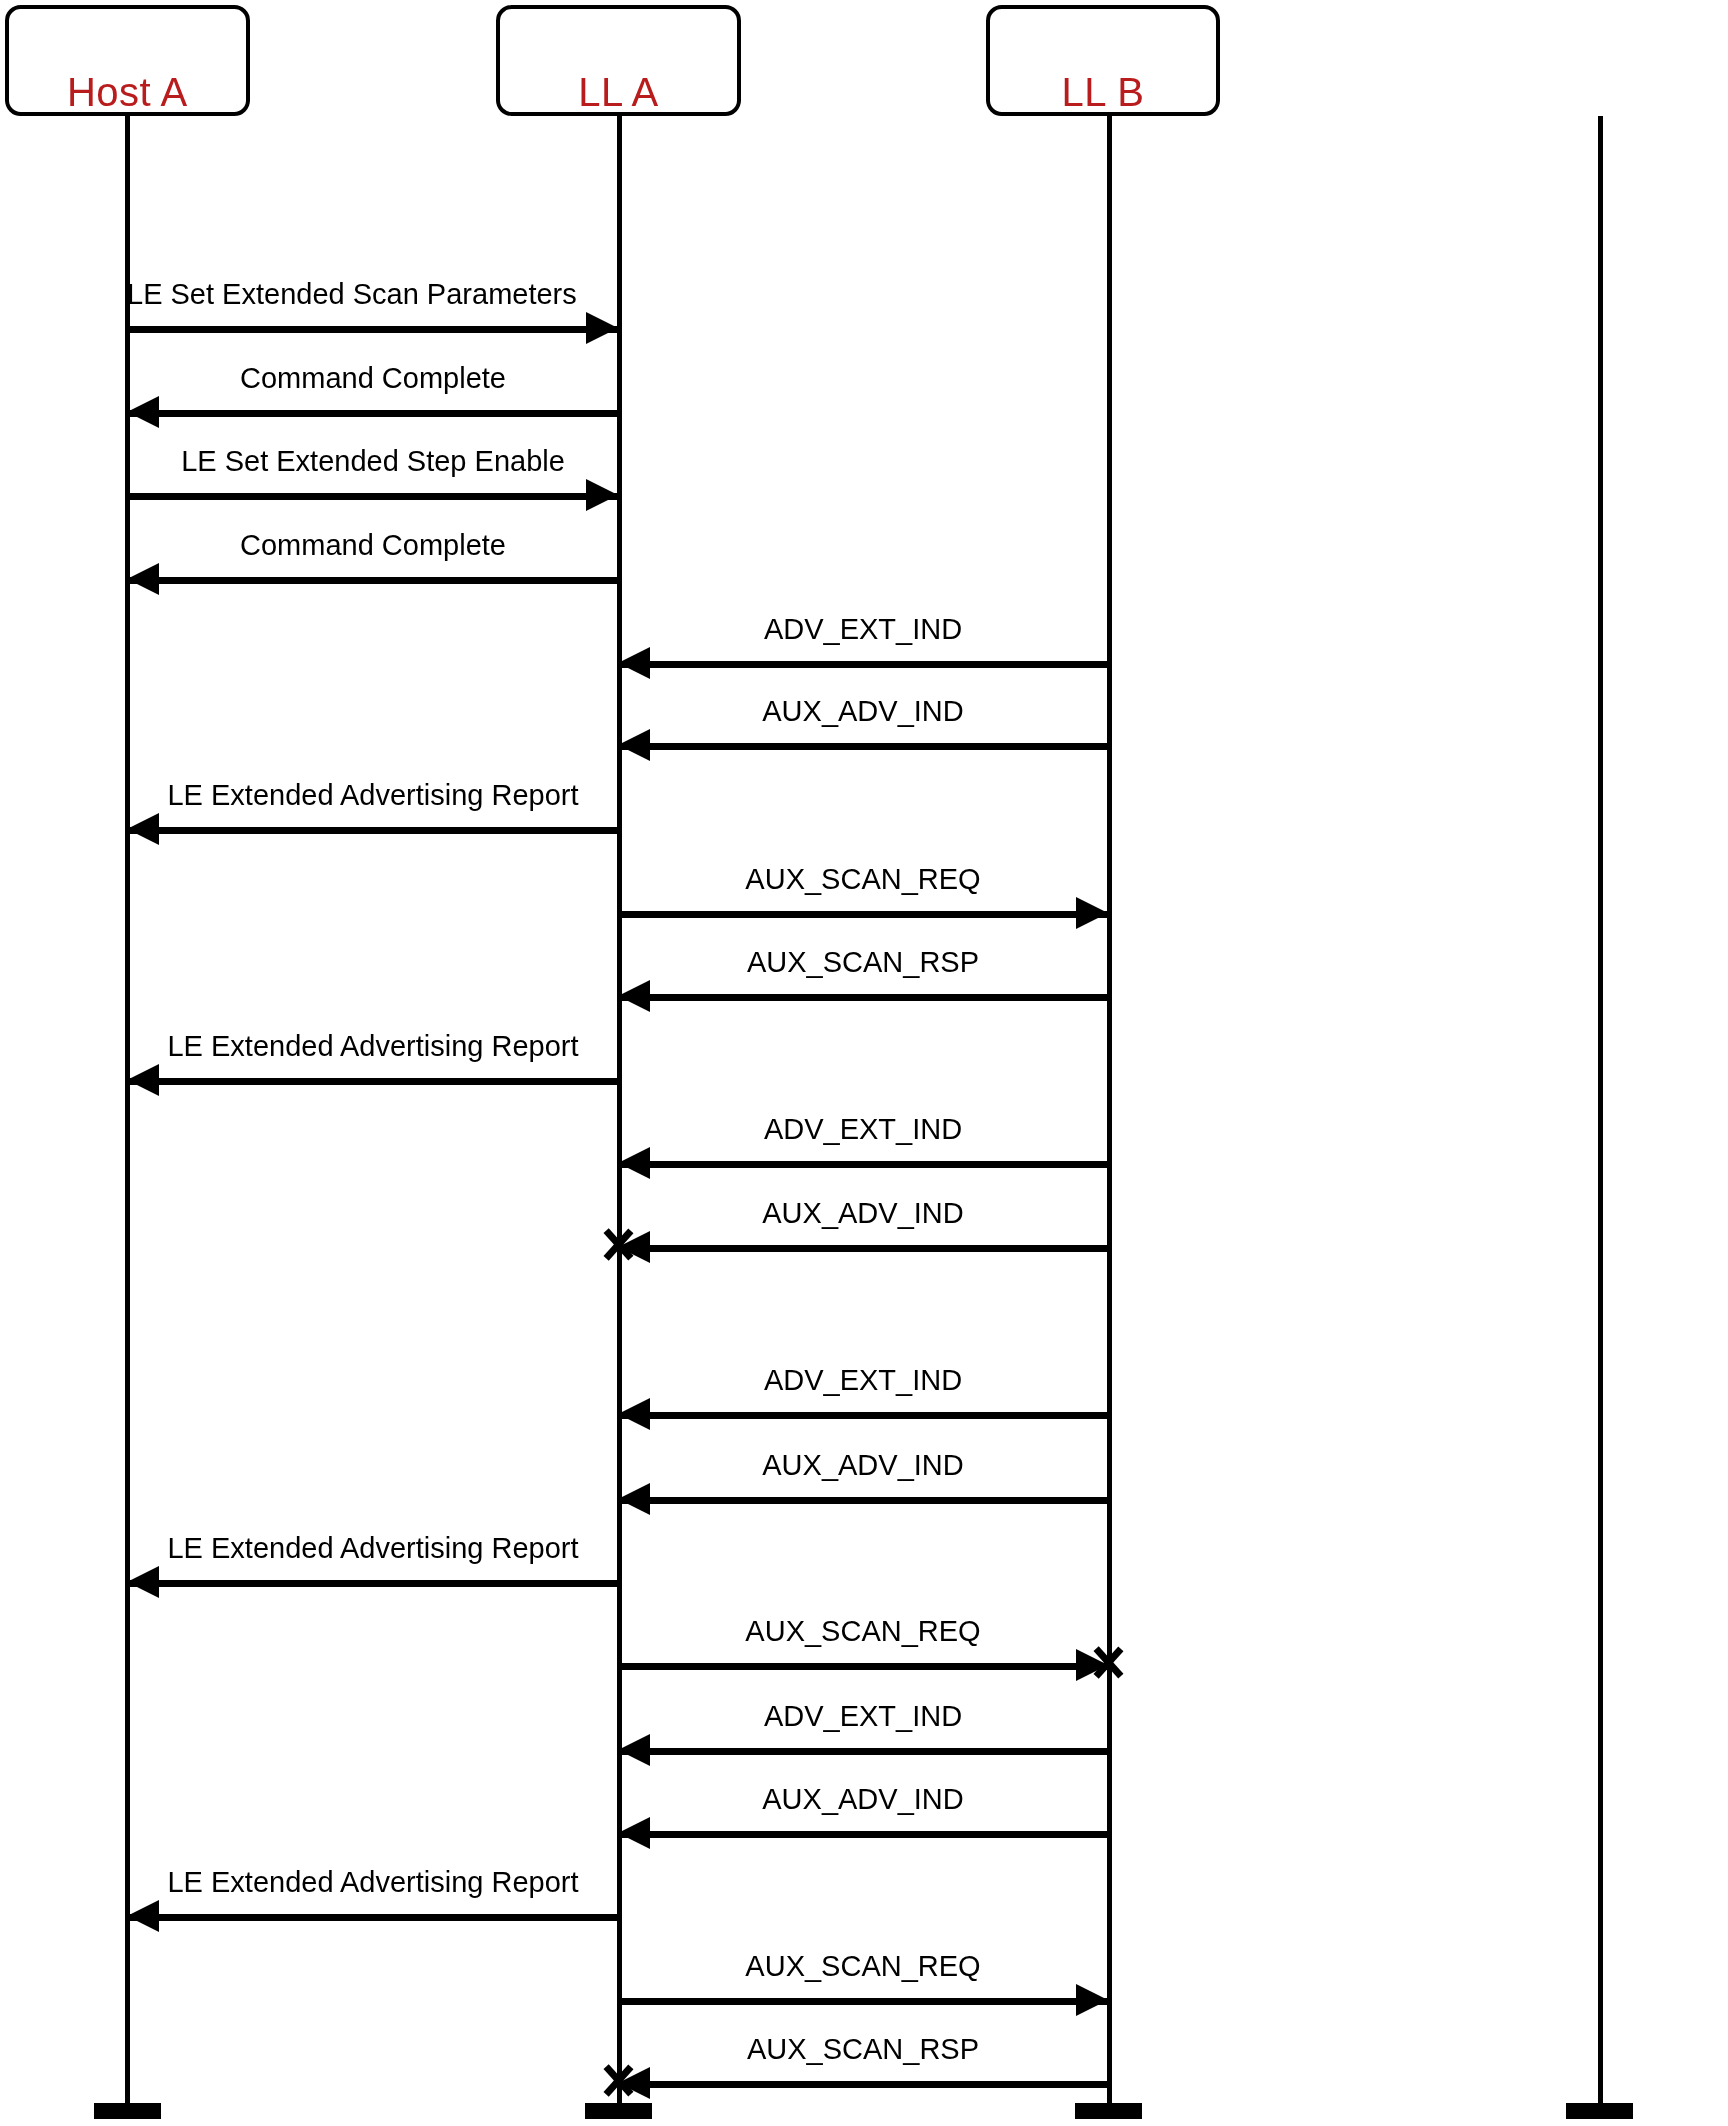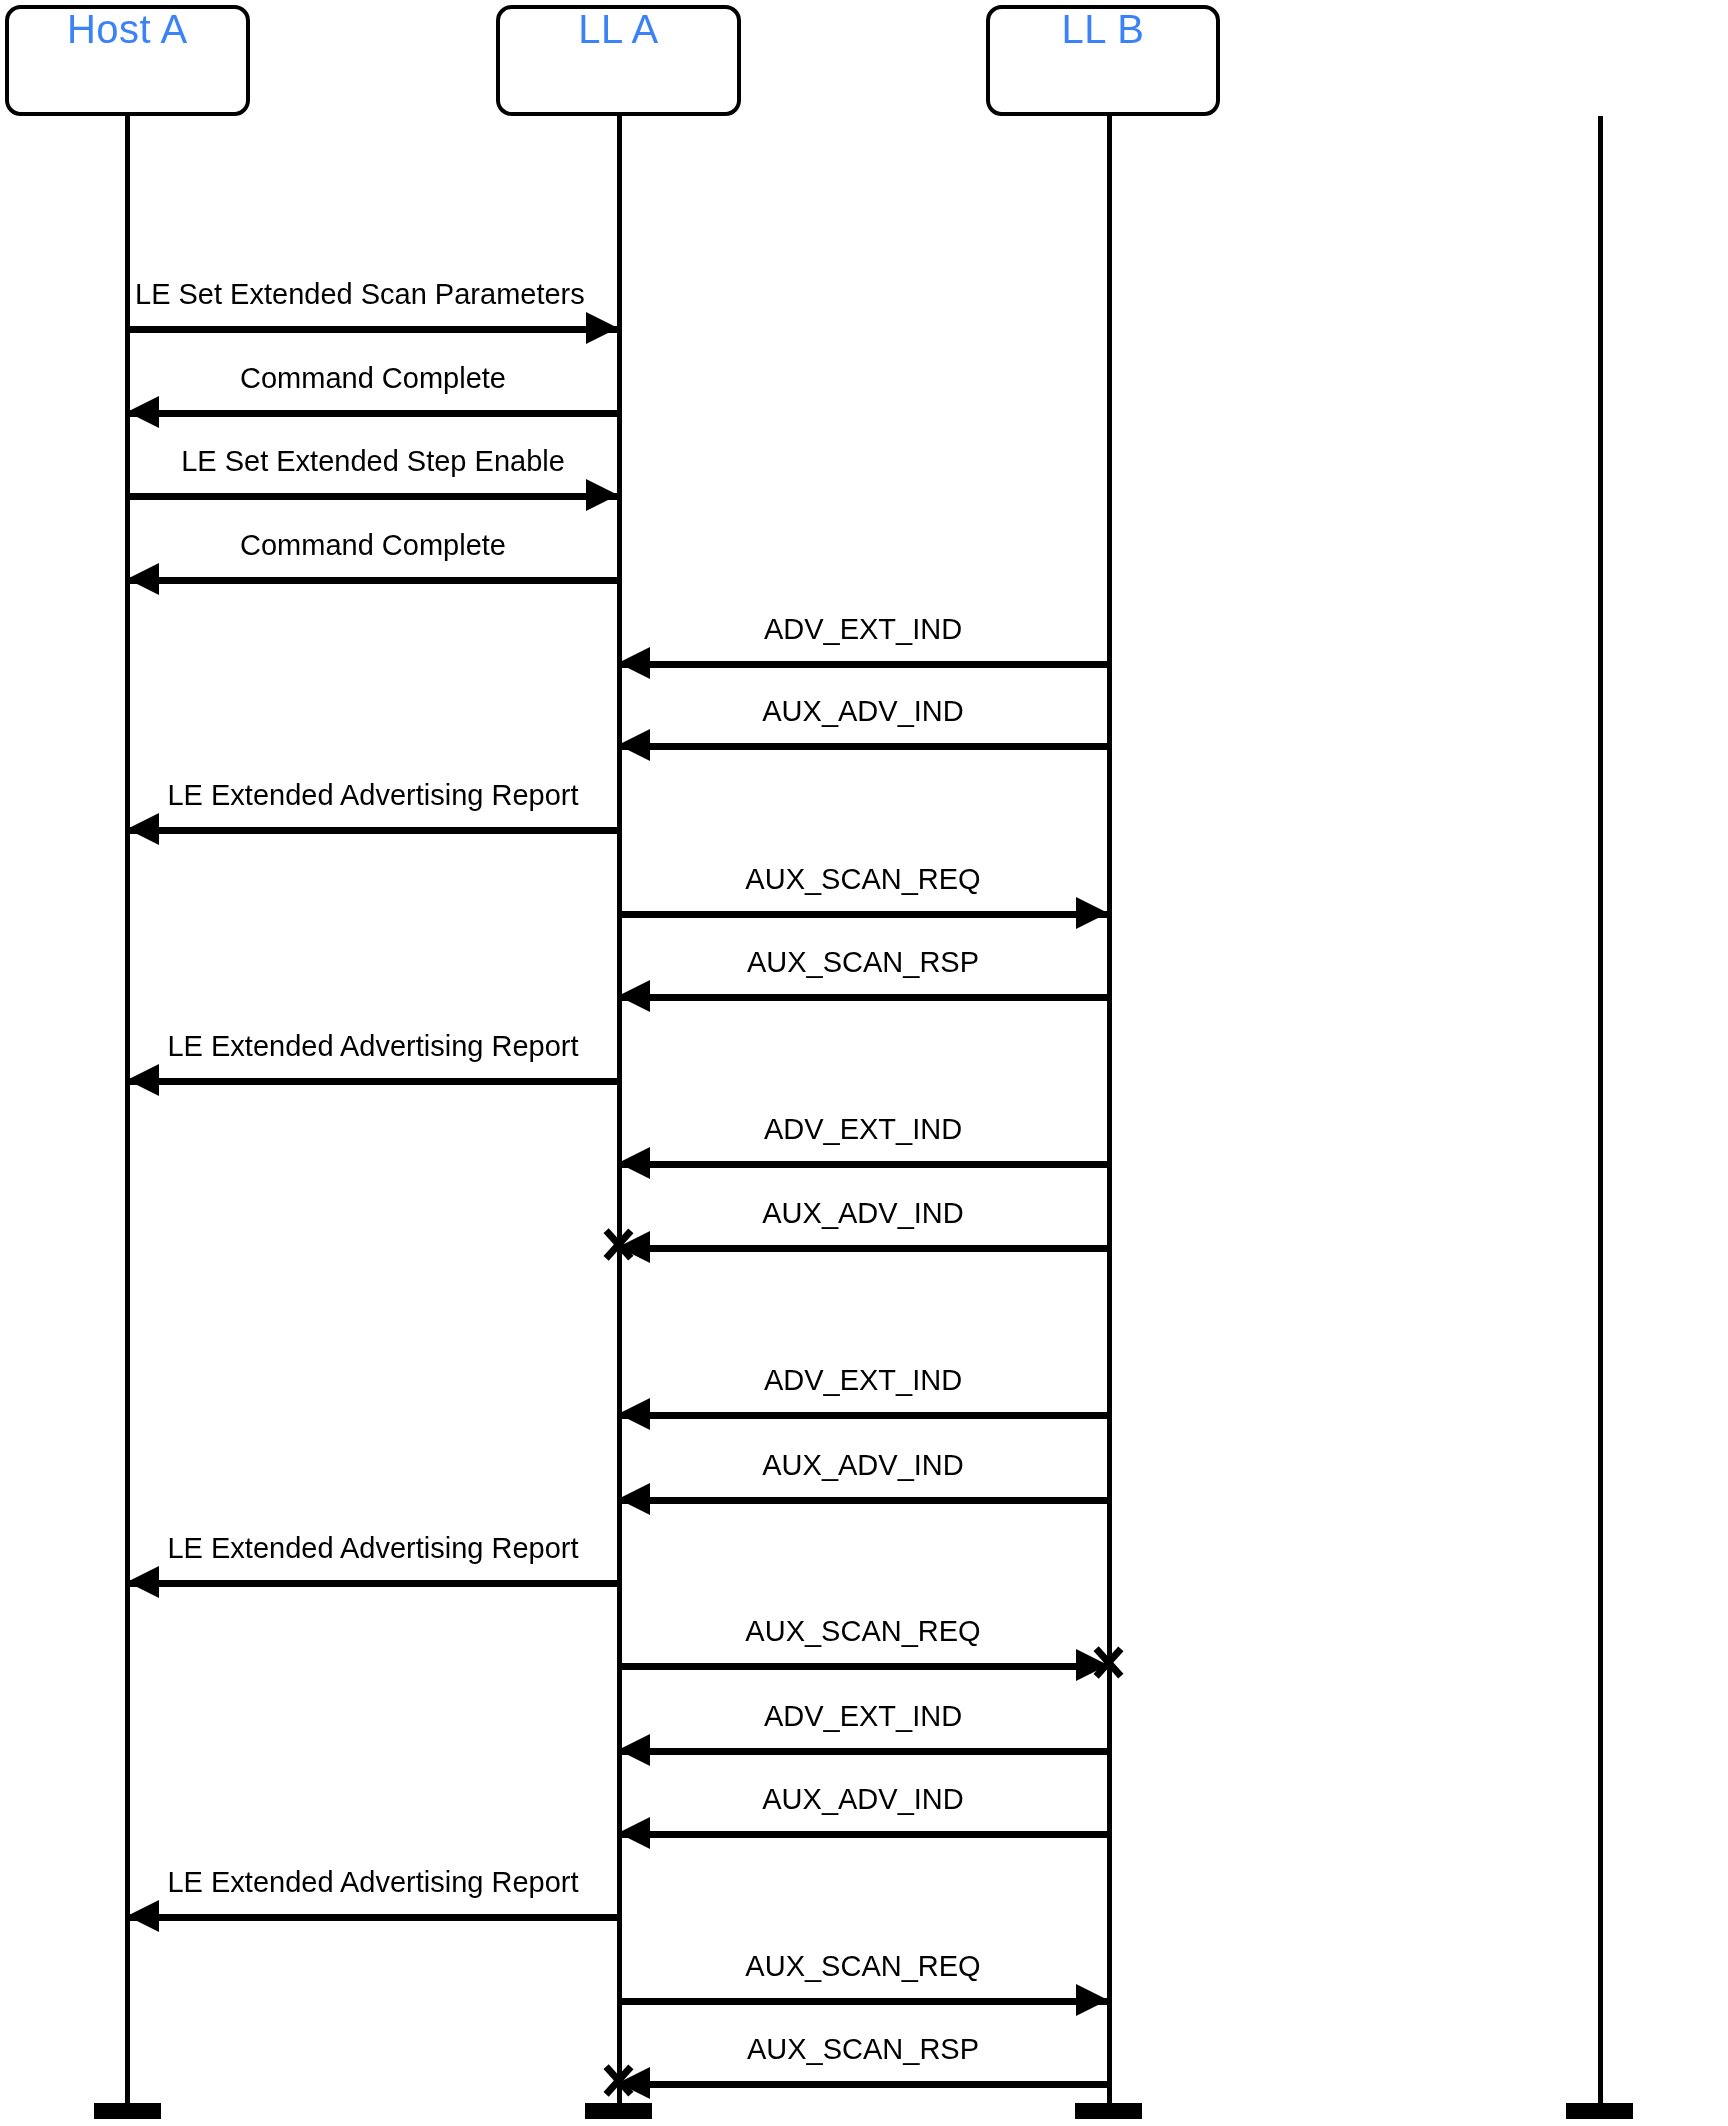--- a/index.html
+++ b/index.html
@@ -19,25 +19,25 @@
   }
 
   
   .participant-box {
     position: absolute;
     box-sizing: border-box;
     border: 4.9px solid #000000;
     border-radius: 15.7px;
     background: #ffffff;
     display: flex;
-    align-items: flex-start;
+    align-items: flex-end;
     justify-content: center;
     font-size: 40px;
     line-height: 1;
-    color: #3b82f6;
+    color: #b91c1c;
     letter-spacing: 0.5px;
   }
 
   
   .lifeline {
     position: absolute;
     width: 4.9px;
     background: #000000;
   }
   .lifeline-foot {
@@ -143,21 +143,21 @@
   <div class="lifeline-foot" style="left:94px; top:2103px;"></div>
   <div class="lifeline-foot" style="left:585px; top:2103px;"></div>
   <div class="lifeline-foot" style="left:1075px; top:2103px;"></div>
   <div class="lifeline-foot" style="left:1566px; top:2103px;"></div>
 
 
   <div id="messages-layer">
       <div class="message" style="left: 127px; top: 326px; width: 491px;">
         <div class="msg-line" style="width: 491px;"></div>
         <div class="msg-head right" style="left: 459px;"></div>
-        <div class="msg-label" style="left: 8px; text-align: center;">LE Set Extended Scan Parameters</div>
+        <div class="msg-label" style="left: 0px; text-align: center;">LE Set Extended Scan Parameters</div>
       </div>
       <div class="message" style="left: 127px; top: 410px; width: 491px;">
         <div class="msg-line" style="width: 491px;"></div>
         <div class="msg-head left" style="left: 0px;"></div>
         <div class="msg-label center" style="left: 246px;">Command Complete</div>
       </div>
       <div class="message" style="left: 127px; top: 493px; width: 491px;">
         <div class="msg-line" style="width: 491px;"></div>
         <div class="msg-head right" style="left: 459px;"></div>
         <div class="msg-label center" style="left: 246px;">LE Set Extended Step Enable</div>

